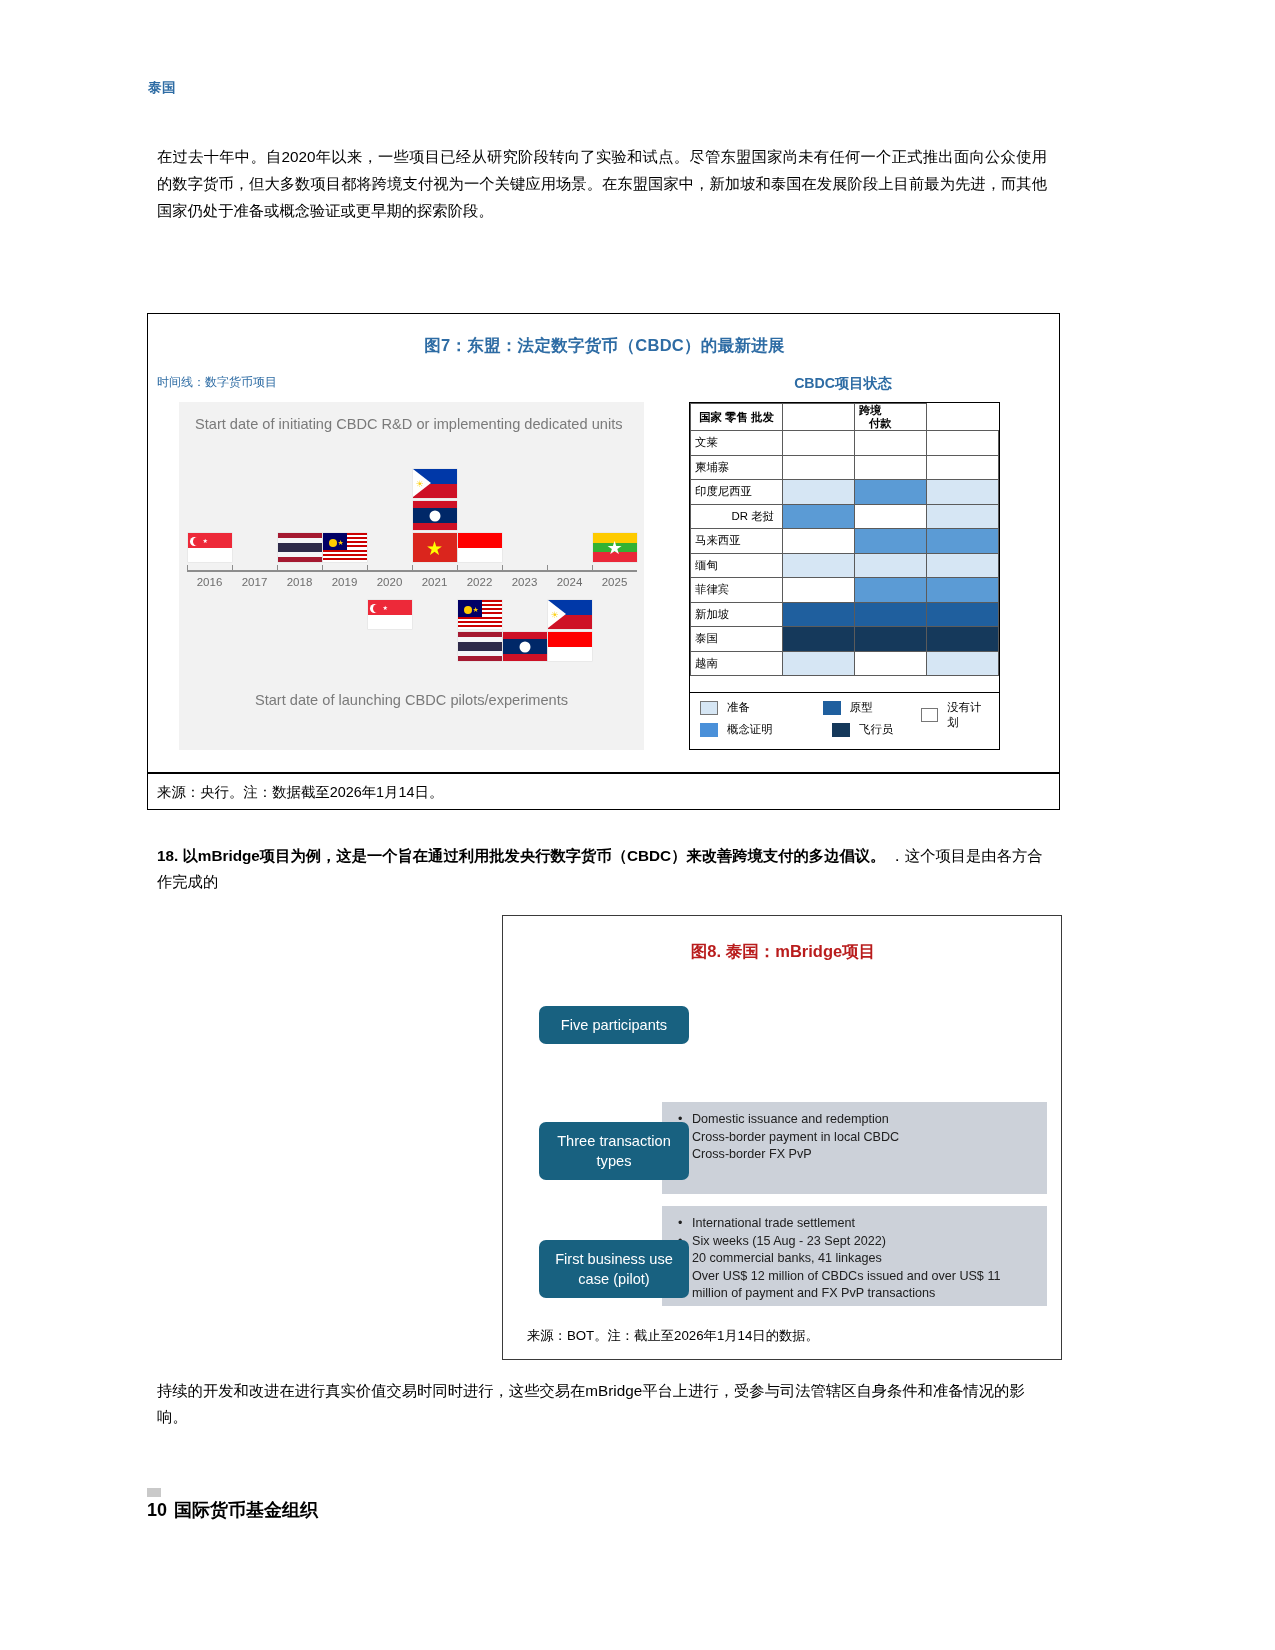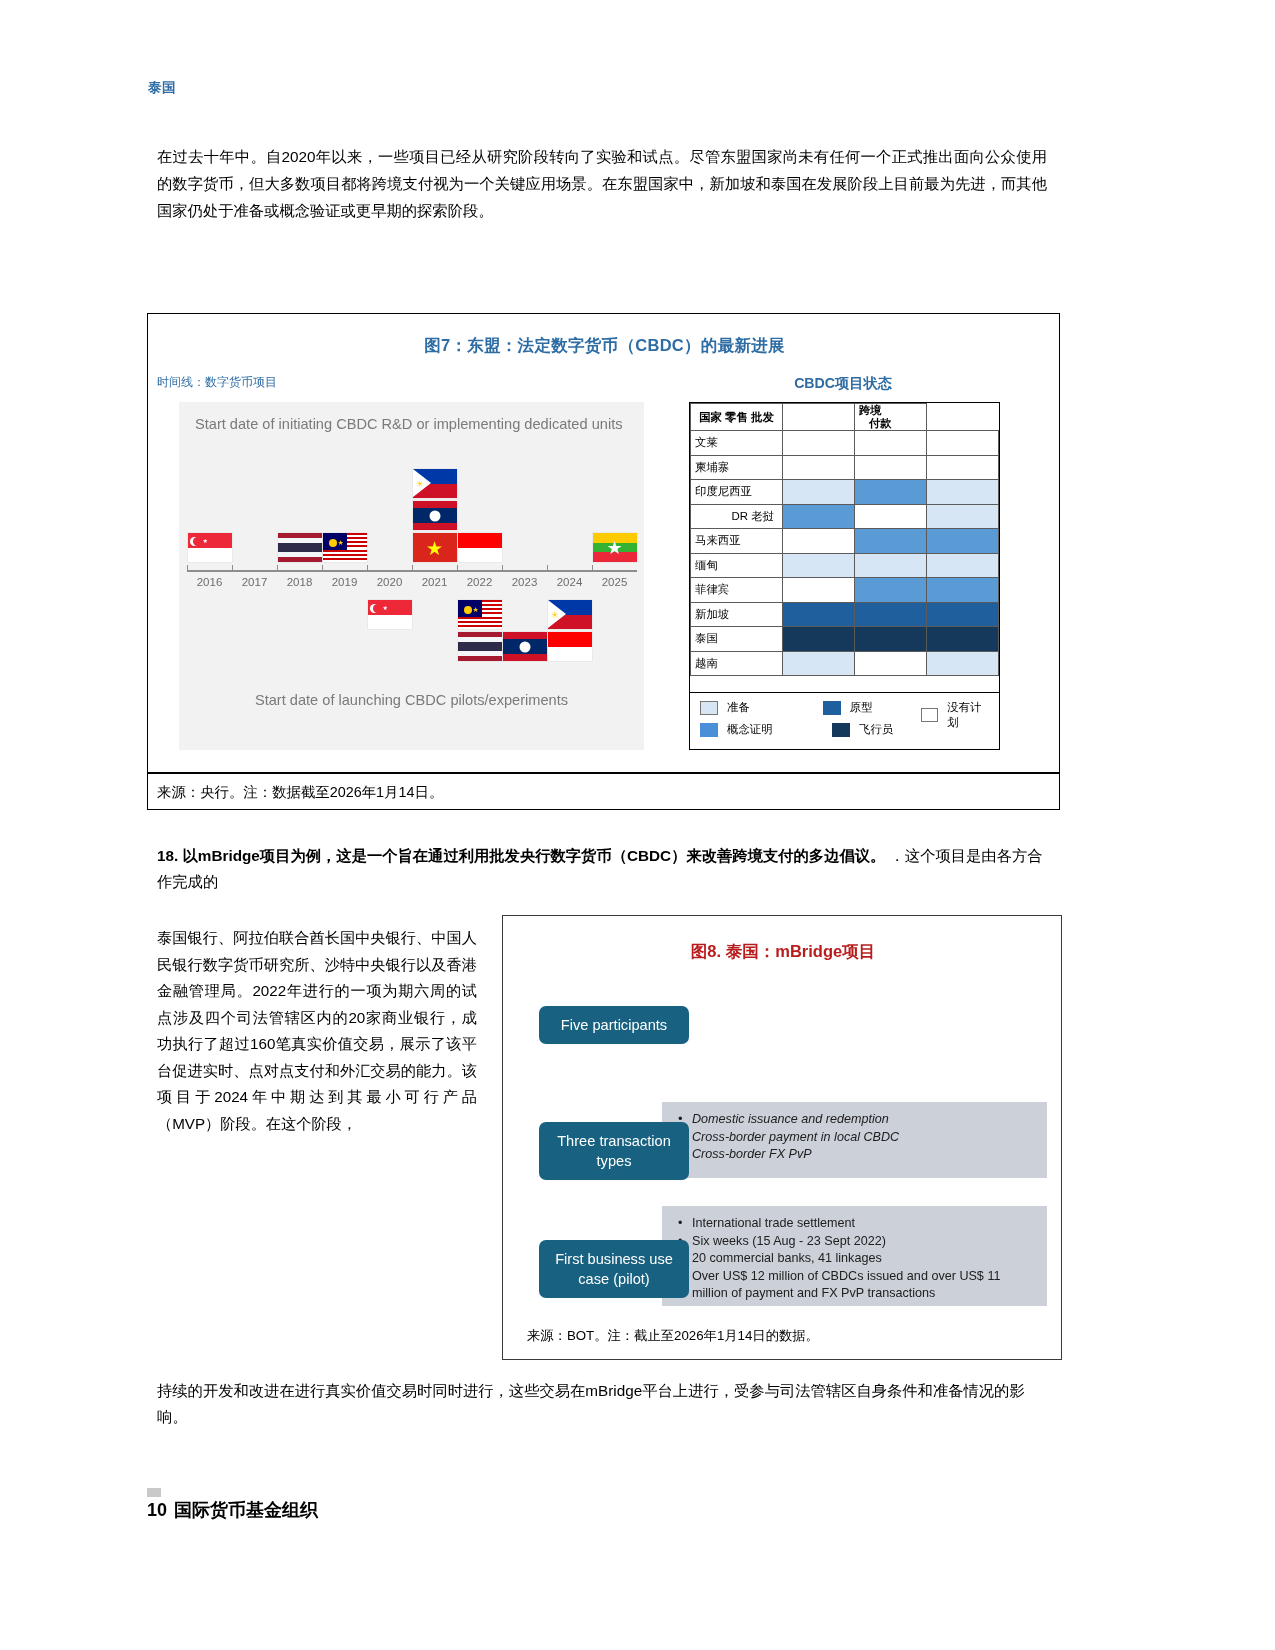--- a/index.html
+++ b/index.html
@@ -439,30 +439,29 @@
     </div>
   </div>
 
   <div class="fig7-srcline"></div>
   <div class="fig7-src">来源：央行。注：数据截至2026年1月14日。</div>
 
   <div class="para18">
     <span>18. 以mBridge项目为例，这是一个旨在通过利用批发央行数字货币（CBDC）来改善跨境支付的多边倡议。</span><span class="tail"> ．这个项目是由各方合作完成的</span>
   </div>
 
-  <div class="bodycol">泰国银行、阿拉伯联合酋长国中央银行、中国人民银行数字货币研究所、沙特中央银行以及香港金融管理局。2022年进行的一项为期六周的试点涉及四个司法管辖区内的20家商业银行，成功执行了超过160笔真实价值交易，展示了该平台促进实时、点对点支付和外汇交易的能力。该项目于2024年中期达到其最小可行产品（MVP）阶段。在这个阶段，</div>
 
   <div class="fig8">
     <div class="fig8-title">图8. 泰国：mBridge项目</div>
     <div id="f8-rows">
         <div class="f8row" style="top: 62px; height: 105px;">
           <div class="pill" style="top: 28px;">Five participants</div>
         </div>
         <div class="f8row" style="top: 186px; height: 86px;">
-          <div class="panel" style="height: 76px; font-style: italic;">
+          <div class="panel" style="height: 92px;">
             <ul>
               <li>Domestic issuance and redemption</li>
               <li>Cross-border payment in local CBDC</li>
               <li>Cross-border FX PvP</li>
             </ul>
           </div>
           <div class="pill" style="top: 20px;">Three transaction types</div>
         </div>
         <div class="f8row" style="top: 290px; height: 100px;">
           <div class="panel" style="height: 100px;">

